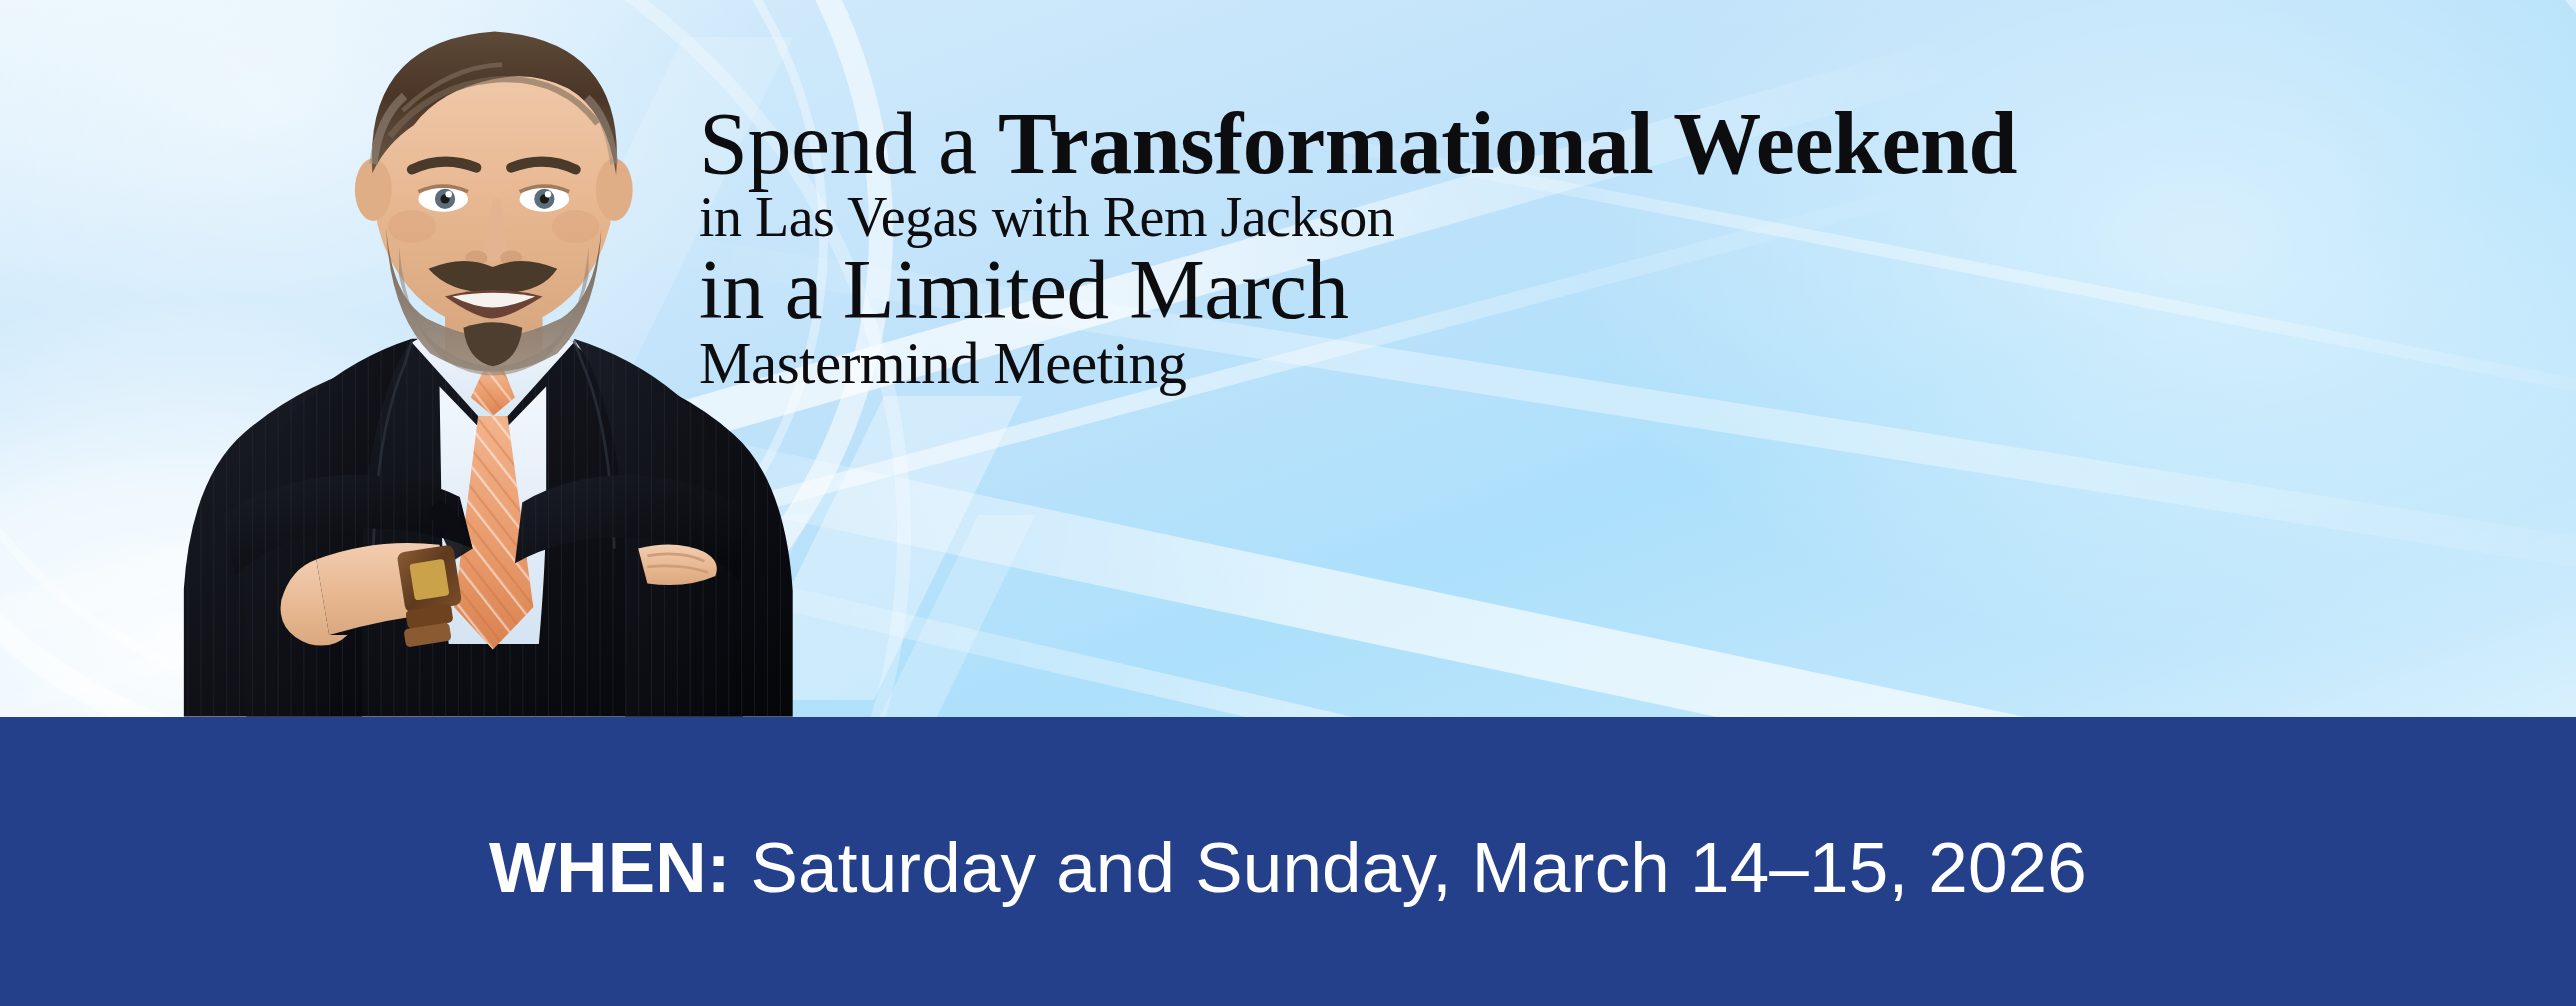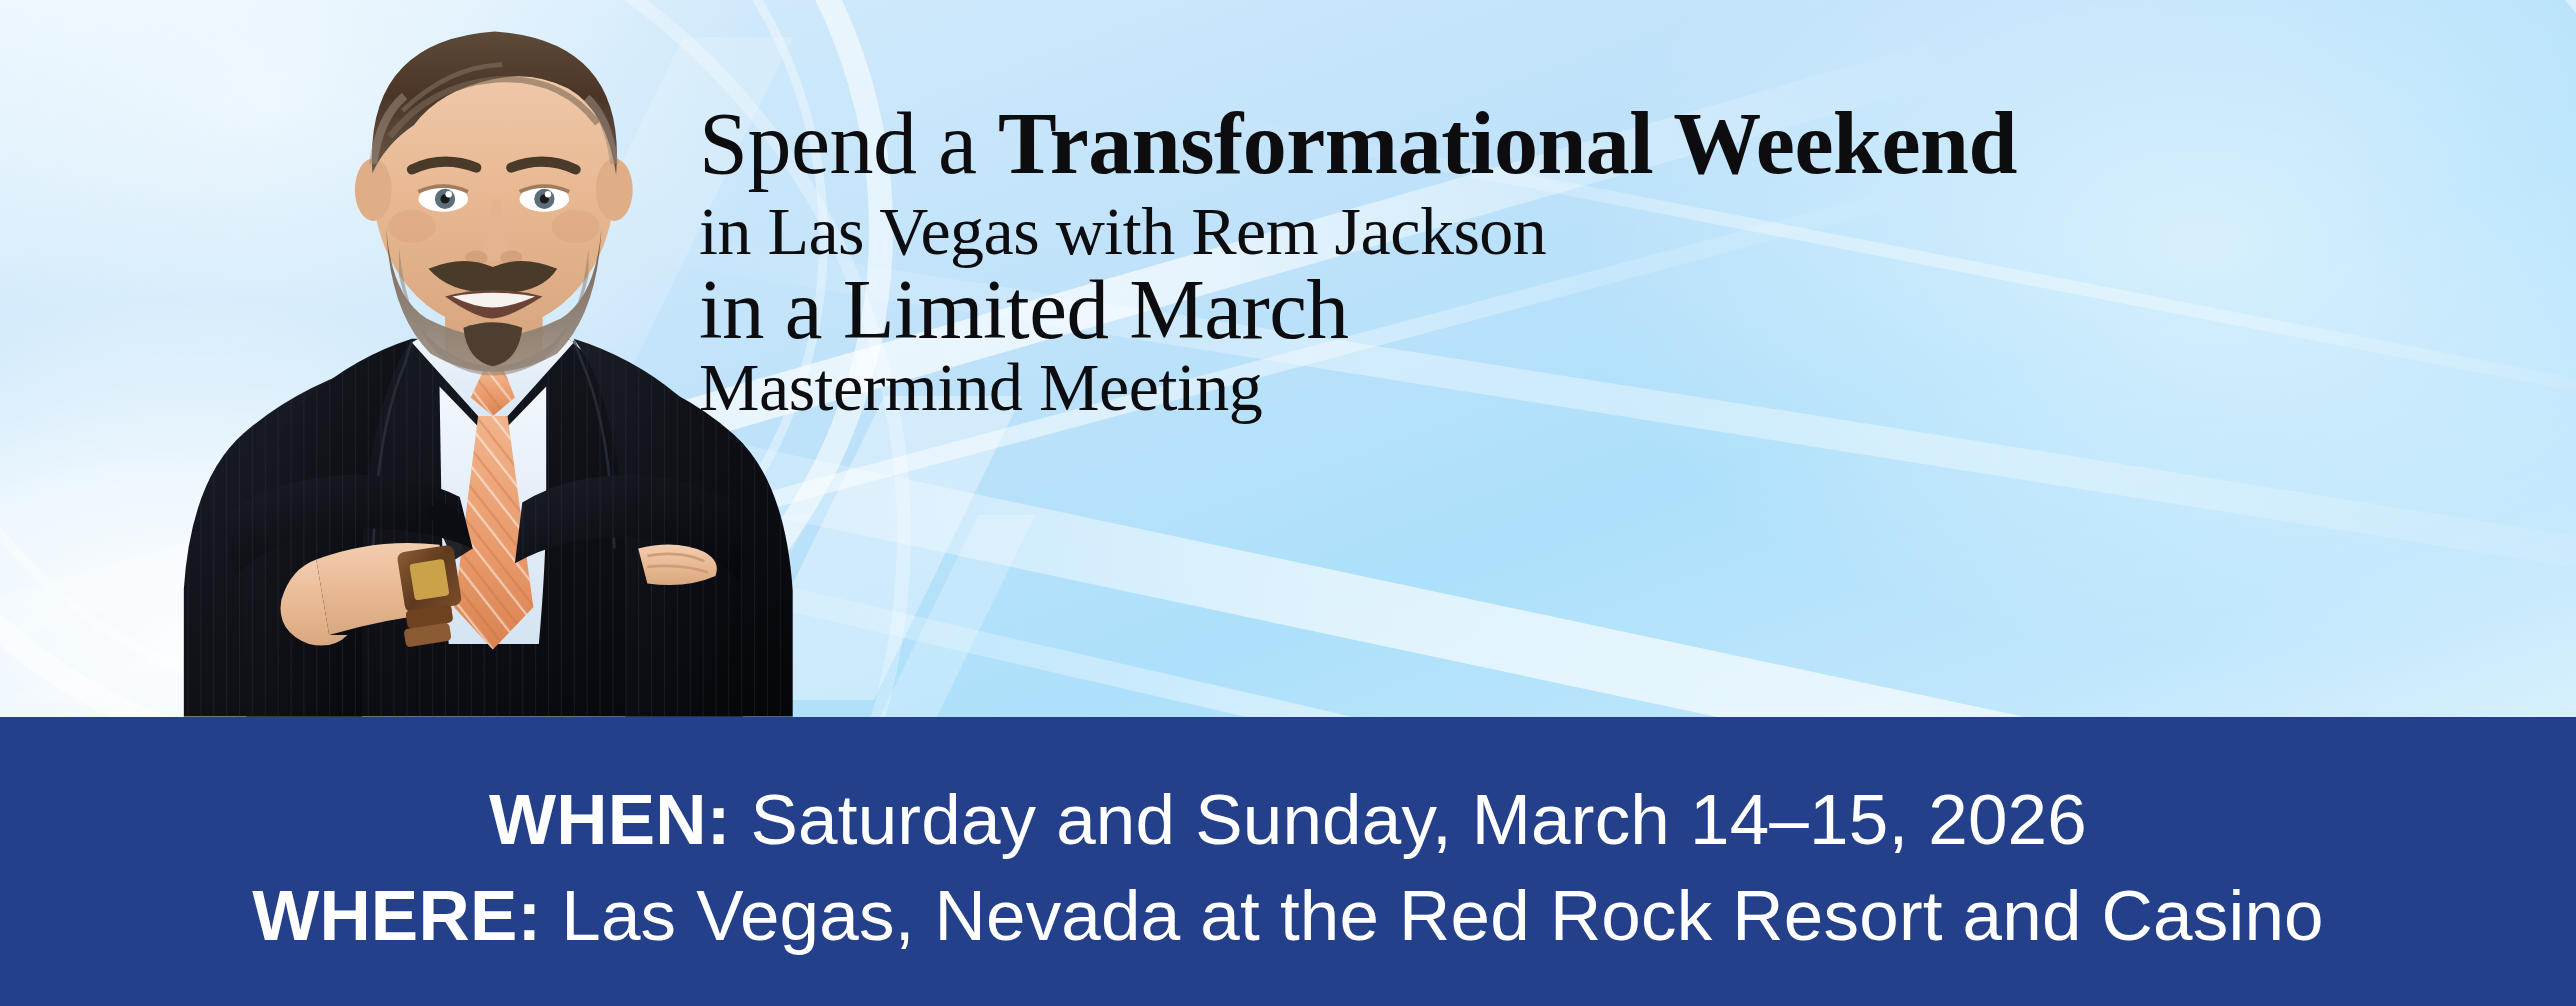--- a/index.html
+++ b/index.html
@@ -89,23 +89,23 @@
     position:absolute; left:699px; top:99px; width:1877px;
     text-align:left;
     font-family:"Liberation Serif","DejaVu Serif",serif;
     color:#0d0d10;
     line-height:1.02;
     letter-spacing:-0.5px;
   }
   #headline .line { display:block; white-space:nowrap; }
   #headline .l1 { font-size:88px; }
   #headline .l1 .bold { font-weight:700; }
-  #headline .l2 { font-size:68px;margin-top:8px; }
+  #headline .l2 { font-size:56px; }
   #headline .l3 { font-size:85px; }
-  #headline .l4 { font-size:68px; }
+  #headline .l4 { font-size:59px; }
 
   
   #infobar {
     position:absolute; left:0; top:717px; width:2576px; height:290px;
     background:#24408b;
     display:flex; flex-direction:column;
     align-items:center; justify-content:center;
     padding-top:12px;
   }
   #infobar .info-line {
@@ -298,17 +298,16 @@
 
   <div id="headline">
     <span class="line l1"><span>Spend a </span><span class="bold">Transformational Weekend</span></span>
     <span class="line l2">in Las Vegas with Rem Jackson</span>
     <span class="line l3">in a Limited March</span>
     <span class="line l4">Mastermind Meeting</span>
   </div>
 
   <div id="infobar">
     <div class="info-line"><span class="lead">WHEN:</span><span> Saturday and Sunday, March 14–15, 2026</span></div>
-    <div class="info-line"><span class="lead">WHERE:</span><span> Las Vegas, Nevada at the Red Rock Resort and Casino</span></div>
   </div>
 
 </div>
 
 
 </body></html>

